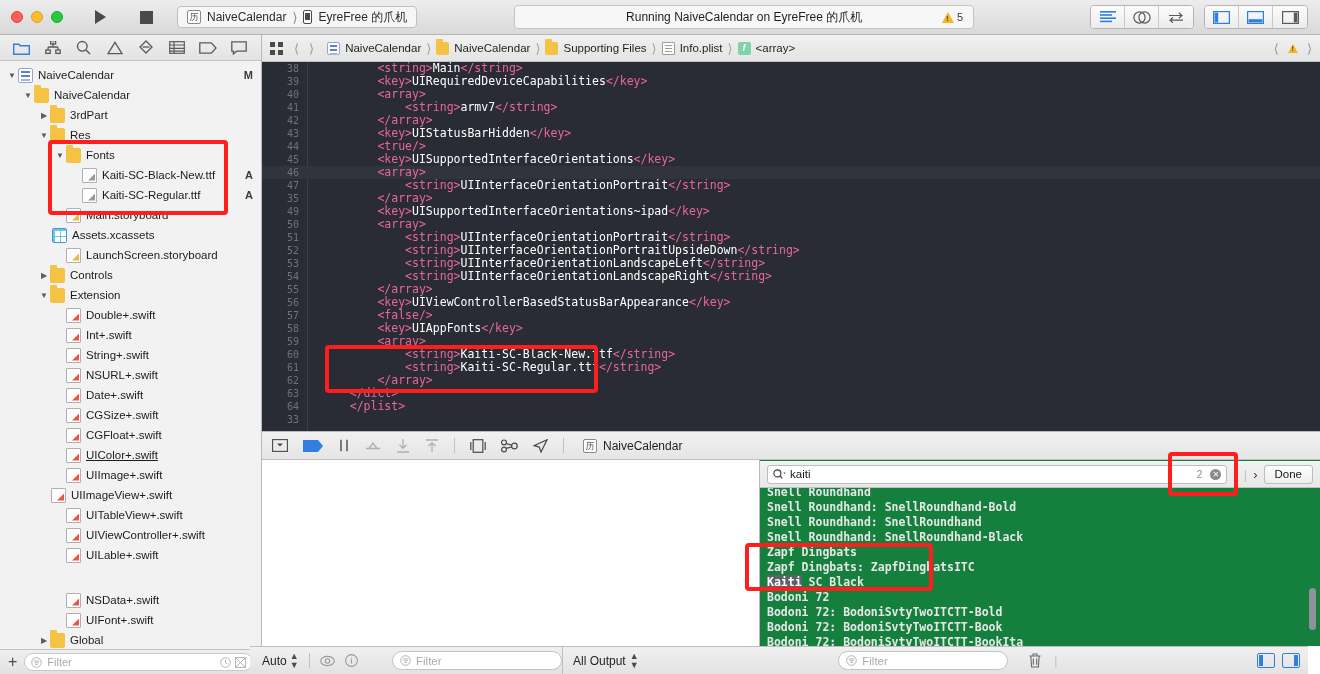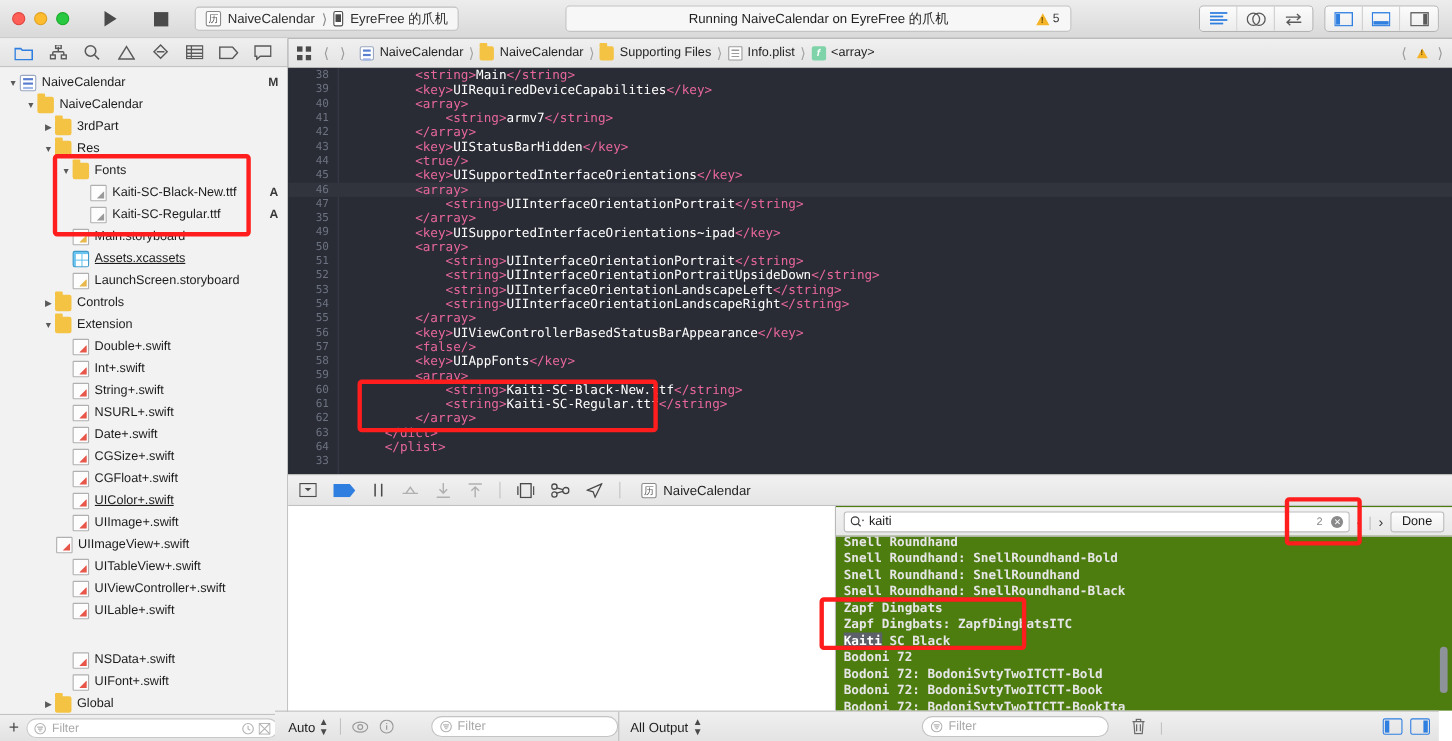--- a/index.html
+++ b/index.html
@@ -228,21 +228,21 @@
   .db-ic { display: flex; align-items: center; justify-content: center; height: 20px; }
   .db-sep { width: 1px; height: 15px; background: #c2c2c2; }
   .db-scheme { display: flex; align-items: center; gap: 6px; margin-left: 4px; }
 
   .var-pane {
     position: absolute; top: 460px; left: 262px; width: 498px; height: 186px;
     background: #ffffff; border-right: 1px solid #b9b9b9;
   }
   .console-pane {
     position: absolute; top: 460px; left: 760px; width: 560px; height: 186px;
-    background: #4d7c0f; overflow: hidden;
+    background: #15803d; overflow: hidden;
   }
   .con-line {
     height: 15px; line-height: 15px; white-space: pre; color: #e6e6e6;
     font-family: "DejaVu Sans Mono", monospace; font-size: 11.5px; padding-left: 7px;
     font-weight: bold;
   }
   .hl-word { background: #5c6068; color: #fff; }
 
   .find-bar {
     position: absolute; top: 461px; left: 760px; width: 560px; height: 27px;
@@ -477,21 +477,21 @@
           <span class="disc"></span>
           <span class="ic ic-ttf ic-file"></span>
           <span class="row-label">Kaiti-SC-Regular.ttf</span>
           <span class="badge-m">A</span>
         </div>
         <div class="row" style="padding-left: 55px;">
           <span class="disc"></span>
           <span class="ic ic-sb"></span>
           <span class="row-label">Main.storyboard</span>
         </div>
-        <div class="row" style="padding-left: 55px; text-decoration: underline;">
+        <div class="row" style="padding-left: 41px;">
           <span class="disc"></span>
           <span class="ic ic-assets"></span>
           <span class="row-label">Assets.xcassets</span>
         </div>
         <div class="row" style="padding-left: 55px;">
           <span class="disc"></span>
           <span class="ic ic-sb"></span>
           <span class="row-label">LaunchScreen.storyboard</span>
         </div>
         <div class="row" style="padding-left: 39px;">

